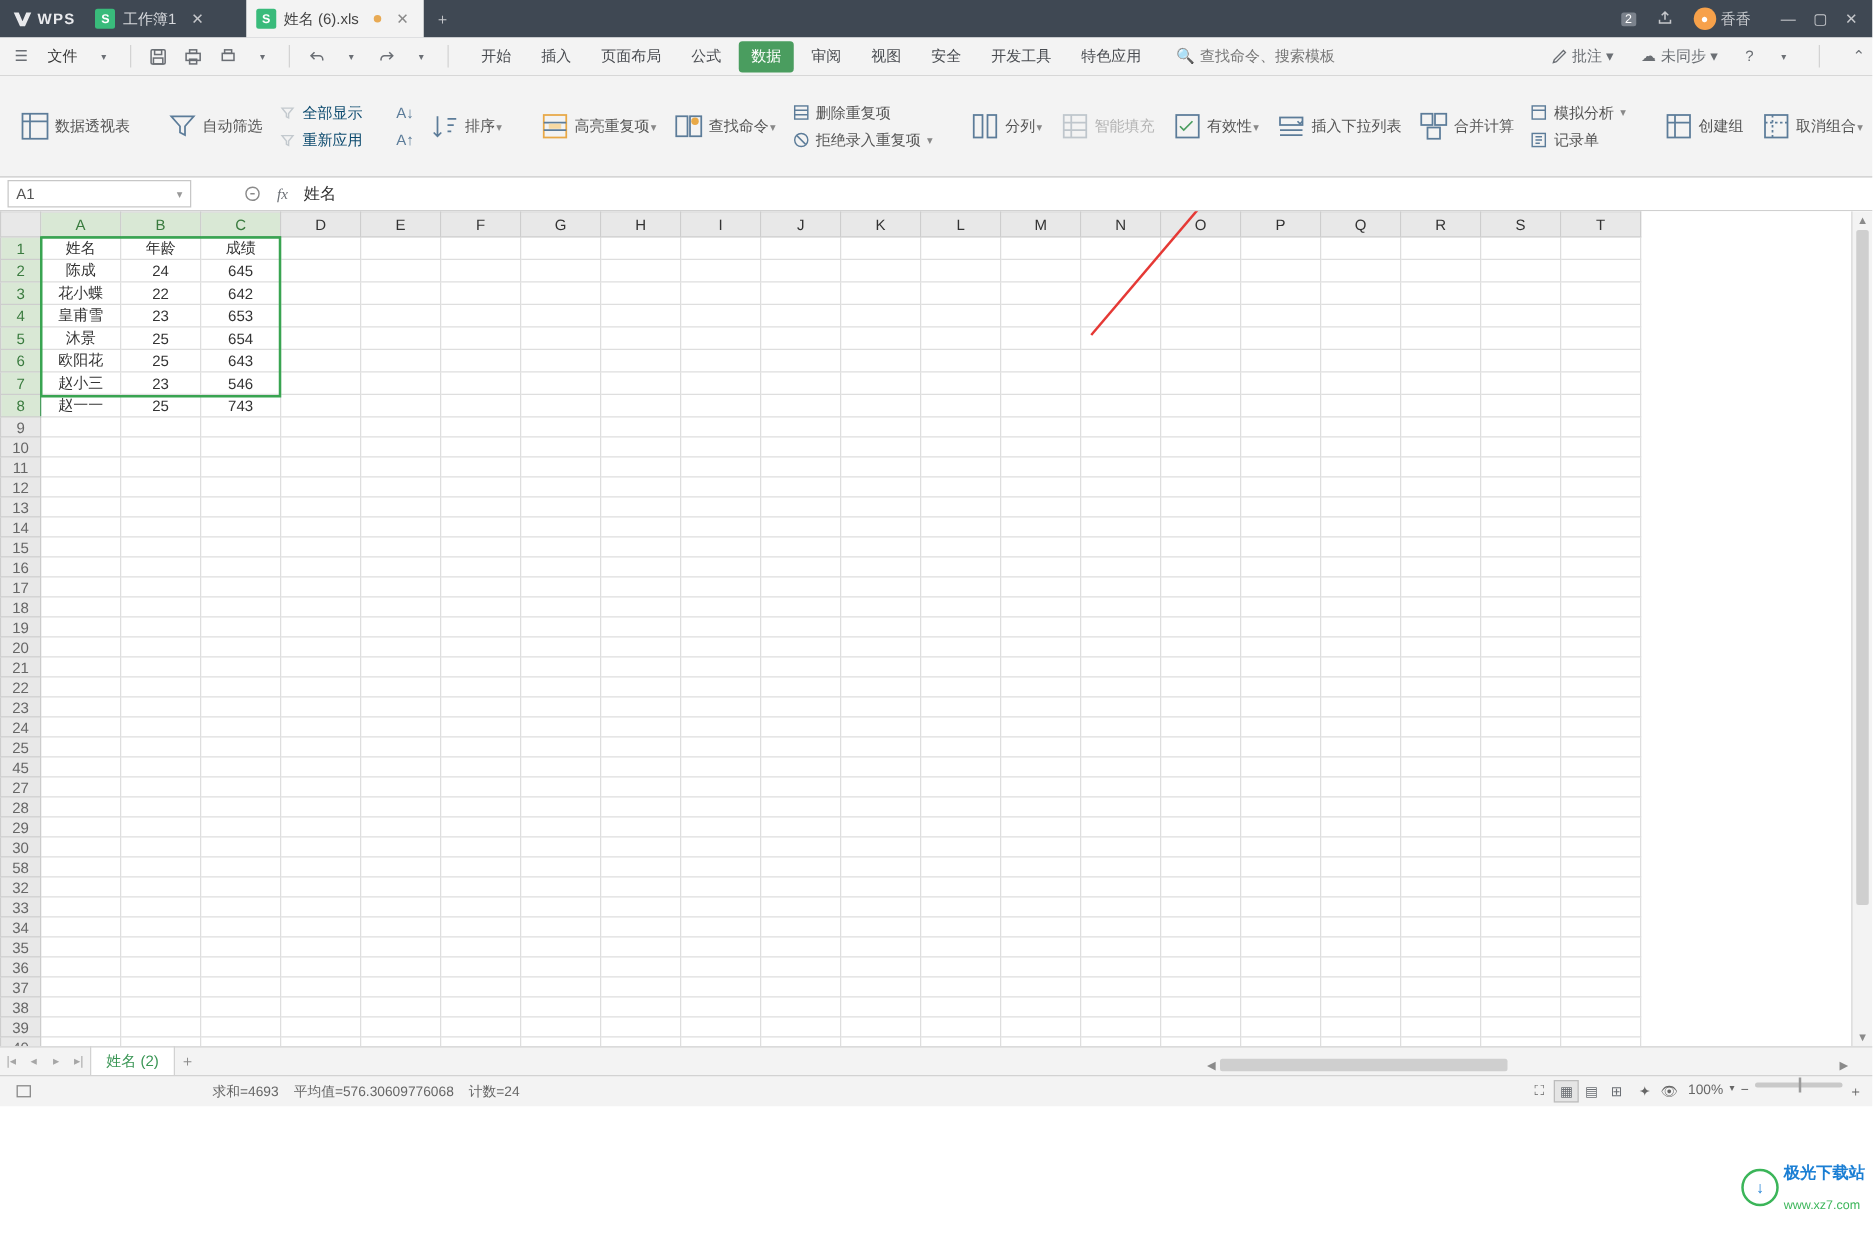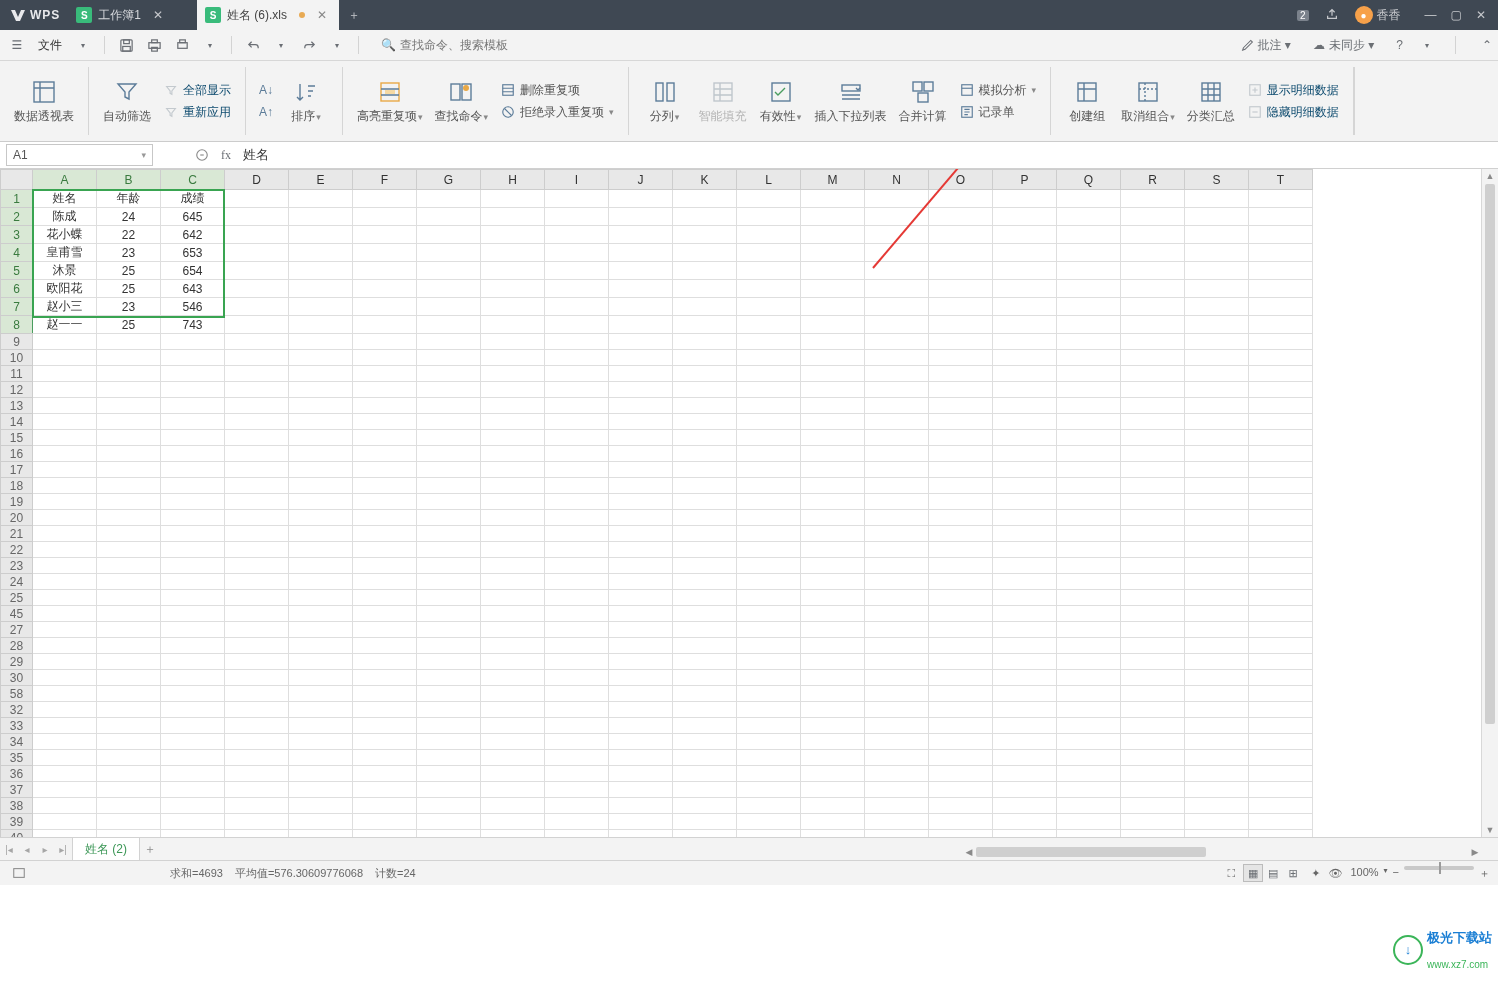--- a/index.html
+++ b/index.html
@@ -29,21 +29,21 @@
 .mtabs{display:flex;align-items:center;gap:4px;margin-left:10px}
 .mtab{padding:4px 10px;color:#4a4d52;border-radius:3px}
 .mtab.active{background:#4a9d5f;color:#fff}
 .mtab.search{display:flex;align-items:center;gap:4px;color:#777;margin-left:6px}
 .mb-right{margin-left:auto;display:flex;align-items:center;gap:22px;color:#6b6f74}
 .sync{display:flex;align-items:center;gap:4px}
 
 .ribbon{height:80px;background:#f3f3f3;border-bottom:1px solid #ccc;display:flex;align-items:stretch;position:relative;overflow:hidden}
 .rgroup{display:flex;flex-direction:column;align-items:center;justify-content:center;padding:0 8px;position:relative}
 .rsep{width:1px;background:#d5d5d5;margin:6px 0}
-.rbig{display:flex;flex-direction:column;align-items:center;justify-content:center;gap:2px;padding:2px 6px;min-width:44px}
+.rbig{display:flex;flex-direction:row;align-items:center;justify-content:center;gap:2px;padding:2px 6px;min-width:44px}
 .rbig .ric{width:28px;height:28px;display:flex;align-items:center;justify-content:center;color:#5c7c99}
 .rbig .ric svg{width:26px;height:26px}
 .rbig .lbl{font-size:12px;color:#555;white-space:nowrap}
 .rbig.disabled .lbl{color:#b3b3b3}
 .rbig.disabled .ric{color:#bfc6cc}
 .rsmall{height:22px;display:flex;align-items:center;gap:4px;padding:0 6px;color:#555;white-space:nowrap}
 .rsmall .sic{width:16px;height:16px;color:#5c7c99;display:flex;align-items:center;justify-content:center}
 .rsmall.disabled{color:#0c4a6e}
 .rsmall.disabled .sic{color:#c3c9ce}
 .dd{font-size:9px;color:#888;margin-left:1px}
@@ -171,20 +171,32 @@
       </span>
     <span class="iconbtn" style="font-size:8px">▾</span>
     <span class="iconbtn">
         <svg width="15" height="15" viewBox="0 0 16 16" fill="none" stroke="#6a6e74" stroke-width="1.3">
           <path d="M10 4l3 3-3 3M13 7H6a3 3 0 00-3 3v1"></path>
         </svg>
       </span>
     <span class="iconbtn" style="font-size:8px">▾</span>
     <span class="mb-sep"></span>
   </div>
+  <div class="mtabs" id="mtabs">
+      <span class="mtab">开始</span>
+      <span class="mtab">插入</span>
+      <span class="mtab">页面布局</span>
+      <span class="mtab">公式</span>
+      <span class="mtab active">数据</span>
+      <span class="mtab">审阅</span>
+      <span class="mtab">视图</span>
+      <span class="mtab">安全</span>
+      <span class="mtab">开发工具</span>
+      <span class="mtab">特色应用</span>
+    </div>
   <div class="mtab search">
     <span>🔍</span>
     <span>查找命令、搜索模板</span>
   </div>
   <div class="mb-right">
     <span><svg width="13" height="13" viewBox="0 0 16 16" fill="none" stroke="#6a6e74" stroke-width="1.3" style="vertical-align:-2px">
           <path d="M3 12l9-9 2 2-9 9-3 1z"></path>
         </svg> <span>批注 ▾</span></span>
     <span class="sync">
         <span>☁</span>
@@ -434,21 +446,21 @@
       <span>A1</span>
       <span class="chev">▾</span>
     </div>
   <div class="fx-area">
     <span class="fxbtn">
         <svg width="14" height="14" viewBox="0 0 16 16" fill="none" stroke="#8a8a8a" stroke-width="1.3">
           <circle cx="8" cy="8" r="6"></circle>
           <path d="M6 8h4"></path>
         </svg>
       </span>
-    <span class="fxbtn" style="font-family:serif">fx</span>
+    <span class="fxbtn" style="font-style:italic;font-family:serif">fx</span>
   </div>
   <div class="fx-input"><span>姓名</span></div>
 </div>
 
 <div class="sheet-container">
   <div class="grid">
     <table class="g" id="grid">
         <tbody>
           <tr>
             <th class="ch" style="width:32px;background:#e8e8e8"></th>

